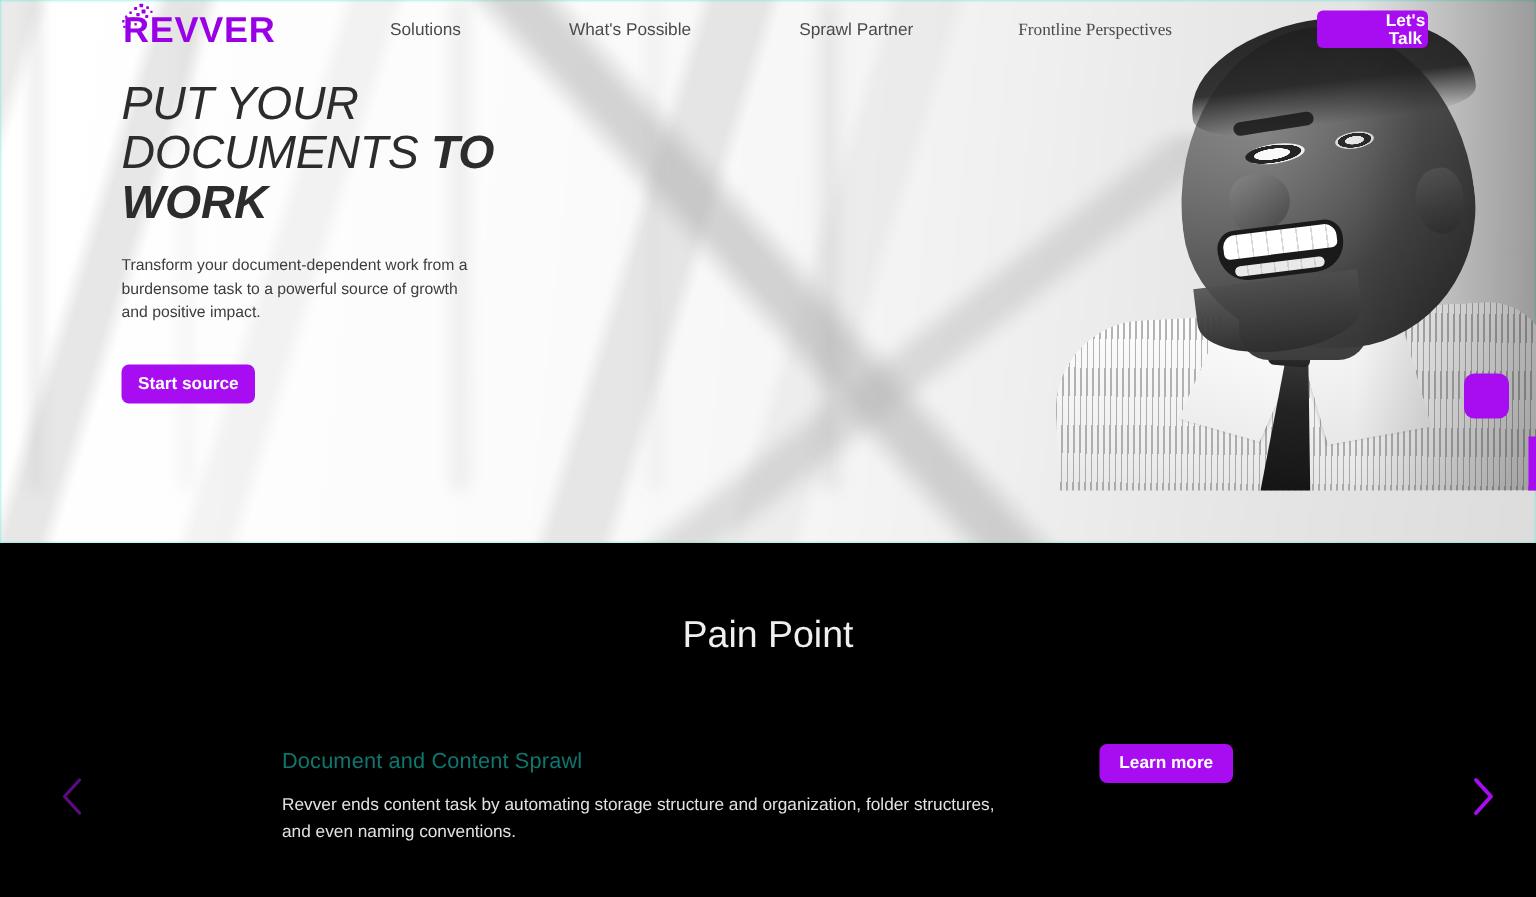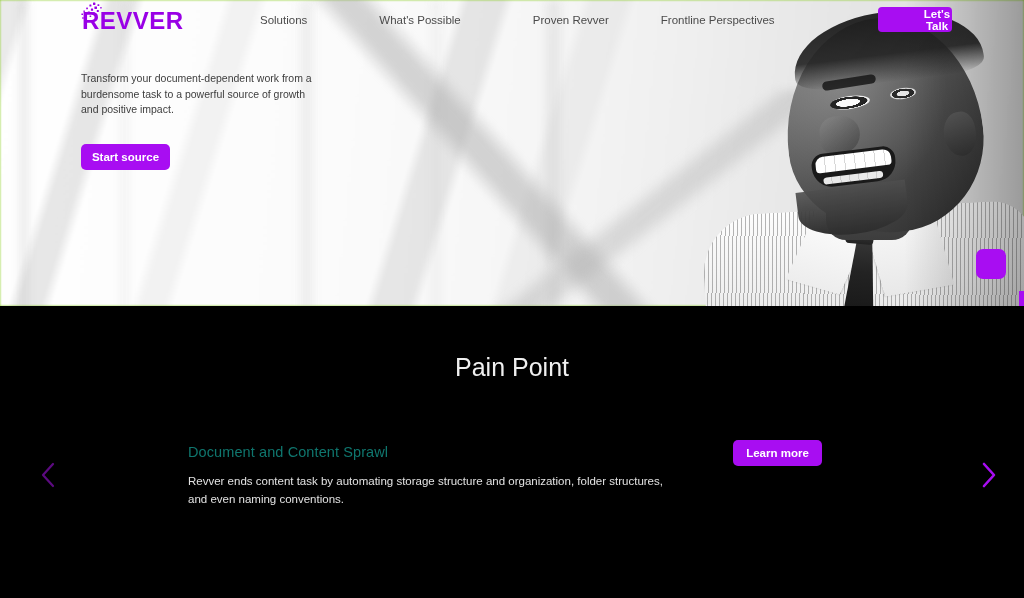--- a/index.html
+++ b/index.html
@@ -6,23 +6,23 @@
   * { margin:0; padding:0; box-sizing:border-box; }
   html, body {
     width:1024px; height:598px;
     font-family:"Liberation Sans", sans-serif;
     background:#000; overflow:hidden;
   }
 
   
   .hero {
     position:relative;
-    width:1024px; height:306px;
+    width:1024px; height:362px;
     overflow:hidden;
-    background:#84cc16;
+    background:#5eead4;
   }
 
   
   .hero-bg {
     position:absolute; inset:0;
     background:
       linear-gradient(107deg, rgba(150,150,150,.20) 0 2%, rgba(255,255,255,0) 3% 9%,
         rgba(170,170,170,.28) 10% 12%, rgba(255,255,255,0) 13% 20%,
         rgba(200,200,200,.20) 21% 23%, rgba(255,255,255,0) 24% 41%,
         rgba(185,185,185,.30) 42% 45%, rgba(255,255,255,0) 46% 52%,
@@ -193,21 +193,21 @@
   }
   .logo-dots { position:absolute; left:-2px; top:-5px; width:30px; height:18px; }
   .nav-links { display:flex; align-items:center; margin-left:56px;justify-content:flex-end; }
   .nav-link {
     font-size:11.5px; color:#4b4b4b; text-decoration:none;
     white-space:nowrap;
   }
   .nav-link.n1 { margin-left:0; }
   .nav-link.n2 { margin-left:72px; }
   .nav-link.n3 { margin-left:72px; }
-  .nav-link.n4 { margin-left:52px; }
+  .nav-link.n4 { margin-left:70px;font-family:Liberation Serif, serif; }
   .nav-cta {
     position:absolute; left:878px; top:7px;
     width:74px; height:25px; border-radius:4px;
     background:#a80df2; color:#fff; border:none;
     font-size:11.5px; font-weight:bold; cursor:pointer;
     font-family:"Liberation Sans", sans-serif;
     padding-left:44px;
   }
 
   
@@ -320,28 +320,33 @@
           <rect x="9.6" y="13.4" width="1.6" height="1.6" rx="0.3"></rect>
           <rect x="2.2" y="15.2" width="1.5" height="1.5" rx="0.3"></rect>
         </g>
       </svg>
       <span class="logo-text">REVVER</span>
     </div>
 
     <div class="nav-links">
       <a class="nav-link n1" href="#">Solutions</a>
       <a class="nav-link n2" href="#">What's Possible</a>
-      <a class="nav-link n3" href="#">Proven Revver</a>
+      <a class="nav-link n3" href="#">Sprawl Partner</a>
       <a class="nav-link n4" href="#">Frontline Perspectives</a>
     </div>
 
     <button class="nav-cta">Let's Talk</button>
   </nav>
 
   <div class="hero-copy">
+    <h1 class="hero-title">
+      <span>PUT YOUR</span><br>
+      <span>DOCUMENTS </span><span class="bold">TO</span><br>
+      <span class="bold">WORK</span>
+    </h1>
     <p class="hero-sub">Transform your document-dependent work from a burdensome task to a powerful source of growth and positive impact.</p>
     <button class="hero-btn">Start source</button>
   </div>
 
 </section>
 
 <section class="pain">
 
   <div class="pain-title-wrap">Pain Point</div>
 

